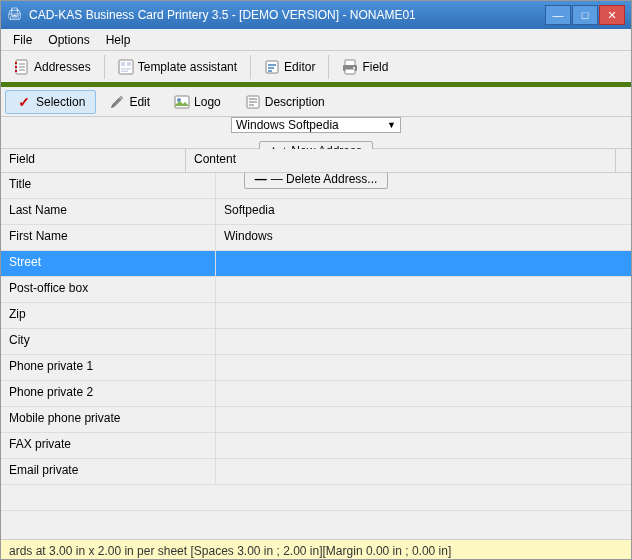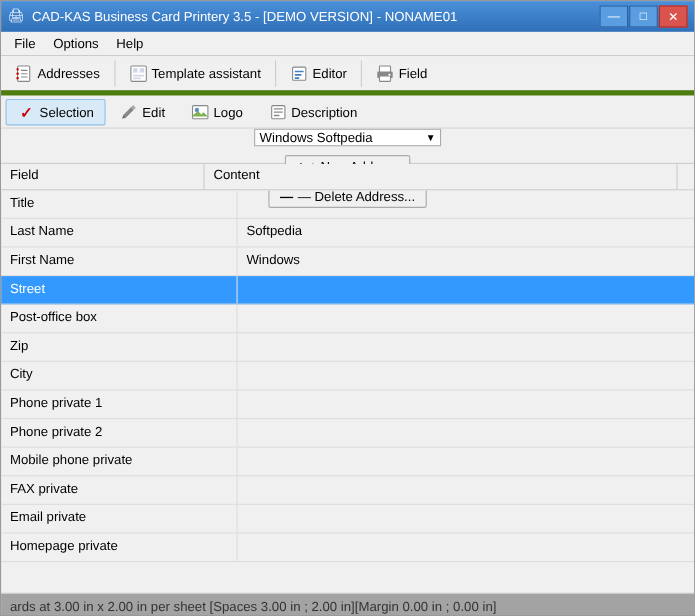--- a/index.html
+++ b/index.html
@@ -127,21 +127,21 @@
     .table-row.selected .td-field,
     .table-row.selected .td-content { color: white; }
 
     
     .table-scroll::-webkit-scrollbar { width: 16px; }
     .table-scroll::-webkit-scrollbar-track { background: #f0f0f0; border-left: 1px solid #ccc; }
     .table-scroll::-webkit-scrollbar-thumb { background: #c0c0c0; border: 1px solid #aaa; }
 
     
     .status-bar {
-      background: #a3a3a3;
+      background: #fef9c3;
       height: 22px;
       border-top: 1px solid #ccc;
       display: flex;
       align-items: center;
       padding: 0 8px;
       color: #333;
       font-size: 11px;
     }
 
     
@@ -327,21 +327,20 @@
         </div>
         <div class="table-row">
           <div class="td-field">FAX private</div>
           <div class="td-content"></div>
         </div>
         <div class="table-row">
           <div class="td-field">Email private</div>
           <div class="td-content"></div>
         </div>
         <div class="table-row">
-          <div class="td-field">Homepage private</div>
           <div class="td-content"></div>
         </div>
       </div>
   </div>
 </div>
 
 <div class="status-bar">
   <span>ards at 3.00 in x 2.00 in per sheet [Spaces 3.00 in ; 2.00 in][Margin 0.00 in ; 0.00 in]</span>
 </div>
 

